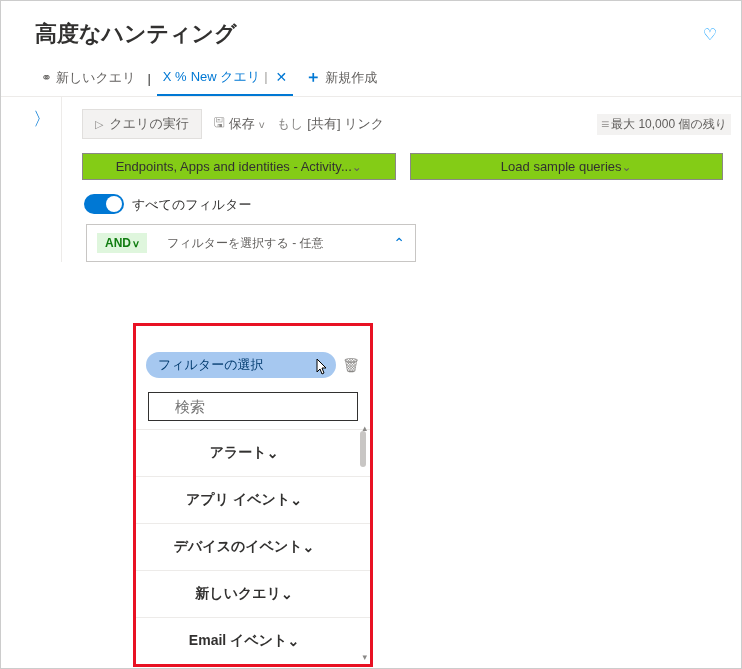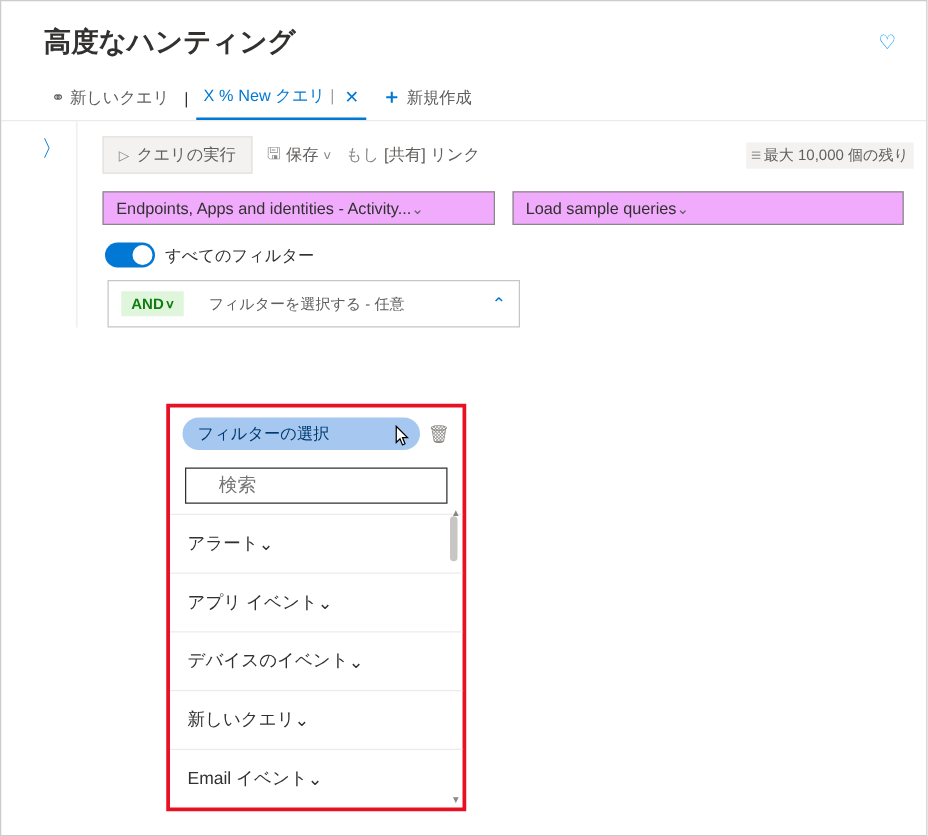--- a/index.html
+++ b/index.html
@@ -86,24 +86,24 @@
   }
   .remaining .prefix { color:#a19f9d; font-size:14px; letter-spacing:-2px; }
   .selectors {
     display: flex;
     gap: 14px;
     padding: 6px 18px 10px 20px;
   }
   .sel {
     flex: 1;
     border: 1px solid #8a8886;
-    background: #f0abfc;
+    background: #84cc16;
     display: flex;
     align-items: center;
-    justify-content: flex-start;
+    justify-content: center;
     padding: 5px 10px;
     cursor: pointer;
     font-size: 13px;
   }
   .sel .chev { color: #605e5c; font-size: 12px; }
   .toggle-row {
     display: flex; align-items: flex-end; gap: 8px;
     padding: 4px 18px 8px 22px;
   }
   .toggle {
@@ -136,21 +136,21 @@
   .overlay {
     position: absolute;
     left: 132px; top: 322px;
     width: 240px;
     border: 3px solid #e81123;
     background: #fff;
     padding: 0;
   }
   .pill-row {
     display:flex; align-items:center; gap:6px;
-    padding: 8px 10px 4px 10px;
+    padding: 26px 10px 4px 10px;
   }
   .pill {
     background: #a6c8f0;
     color: #003a6e;
     border-radius: 14px;
     padding: 4px 60px 4px 12px;
     font-size: 13px;
     position: relative;
     flex:1;
   }
@@ -167,25 +167,26 @@
     font-size: 15px;
     color: #605e5c;
     position: relative;
   }
   .search-box { position: relative; }
   .search-box .mag {
     position: absolute; left: 8px; top: 6px; color: #8a8886; font-size: 14px;
   }
   .cat-list { position: relative; }
   .cat {
-    display: flex; align-items: center; justify-content: flex-start;
+    display: flex; align-items: center; justify-content: center;
     padding: 14px 32px 14px 14px;
     font-size: 14px;
     border-top: 1px solid #edebe9;
     cursor: pointer;
+    font-weight: bold;
   }
   .cat:first-child { border-top: none; }
   .cat .chev { color: #323130; font-size: 14px; }
   .scroll-ind {
     position: absolute; right: 4px; top: 2px;
     width: 6px; height: 36px; background: #c8c6c4; border-radius: 3px;
   }
   .scroll-tri-top { position:absolute; right:3px; top:-6px; font-size:9px; color:#8a8886; }
   .scroll-tri-bot { position:absolute; right:3px; bottom:2px; font-size:9px; color:#8a8886; }
 </style>

